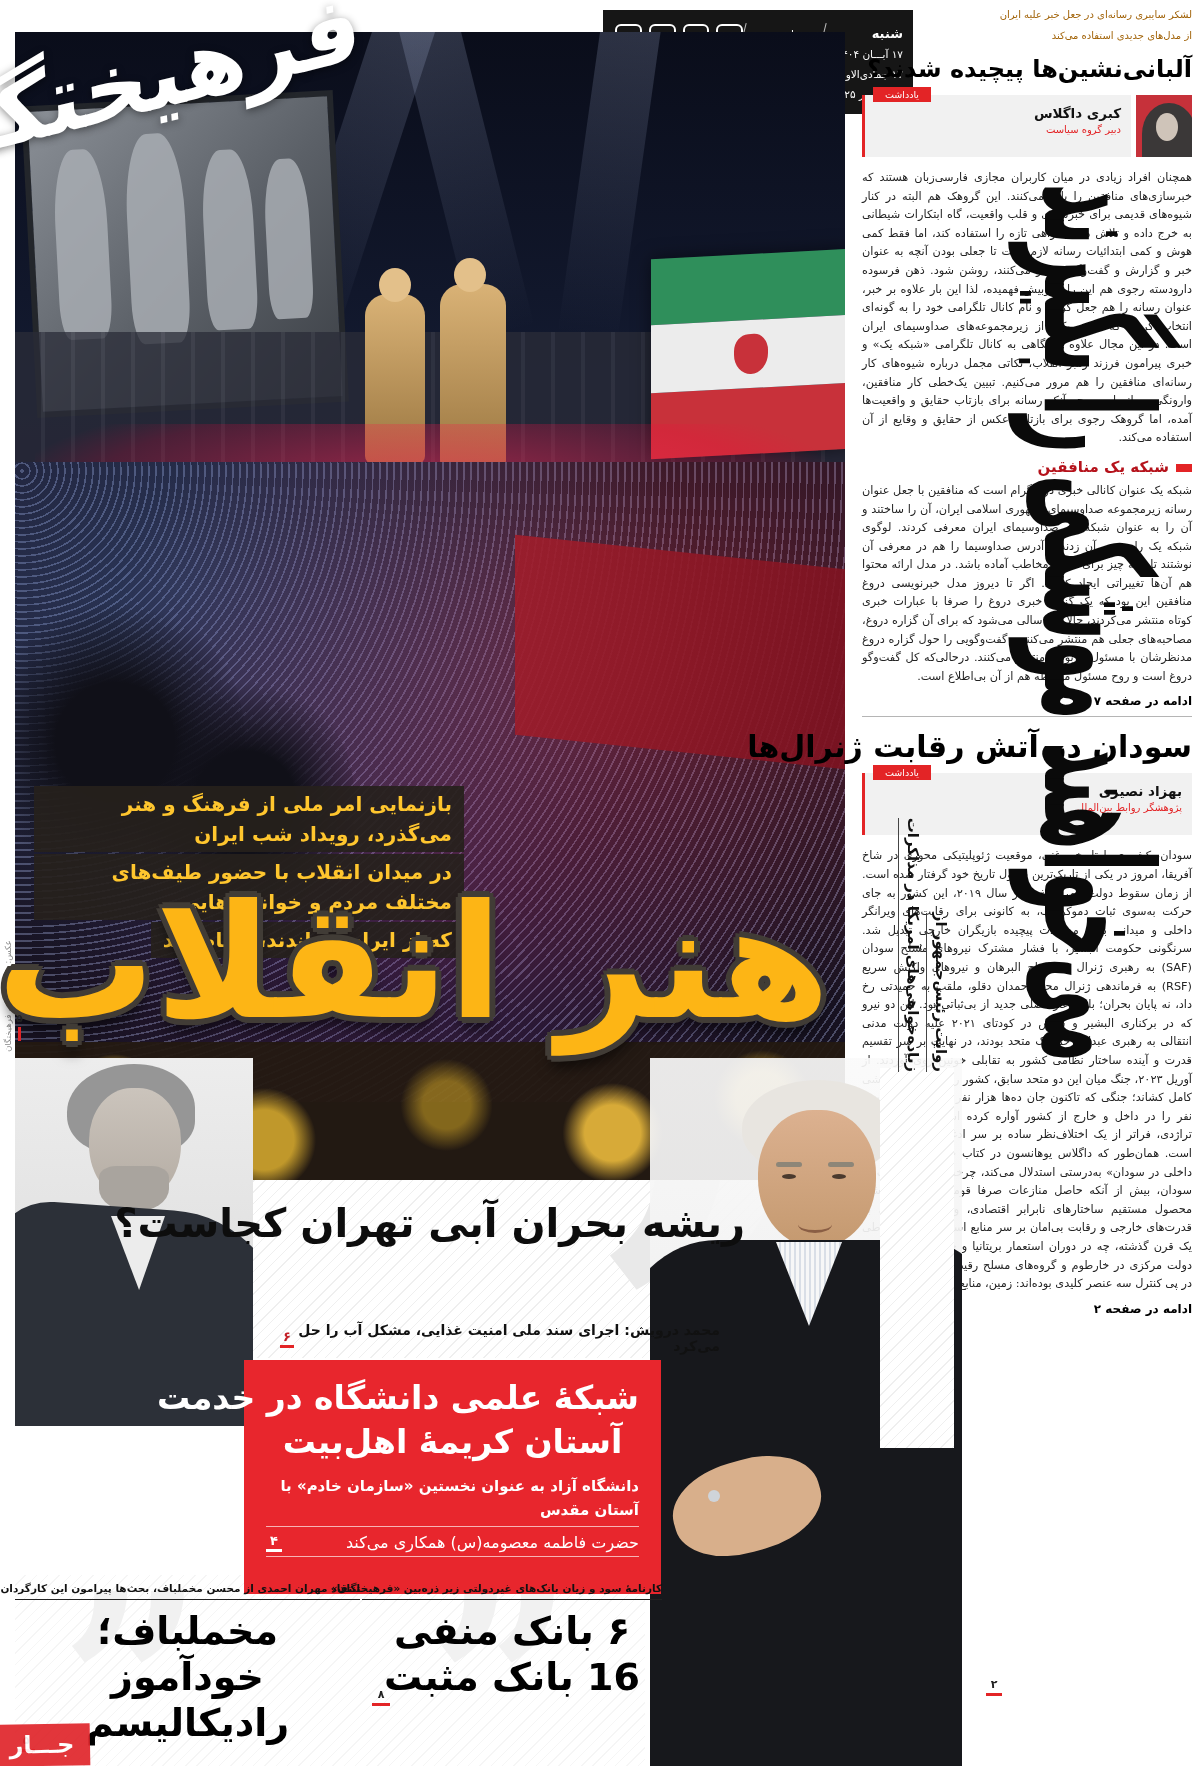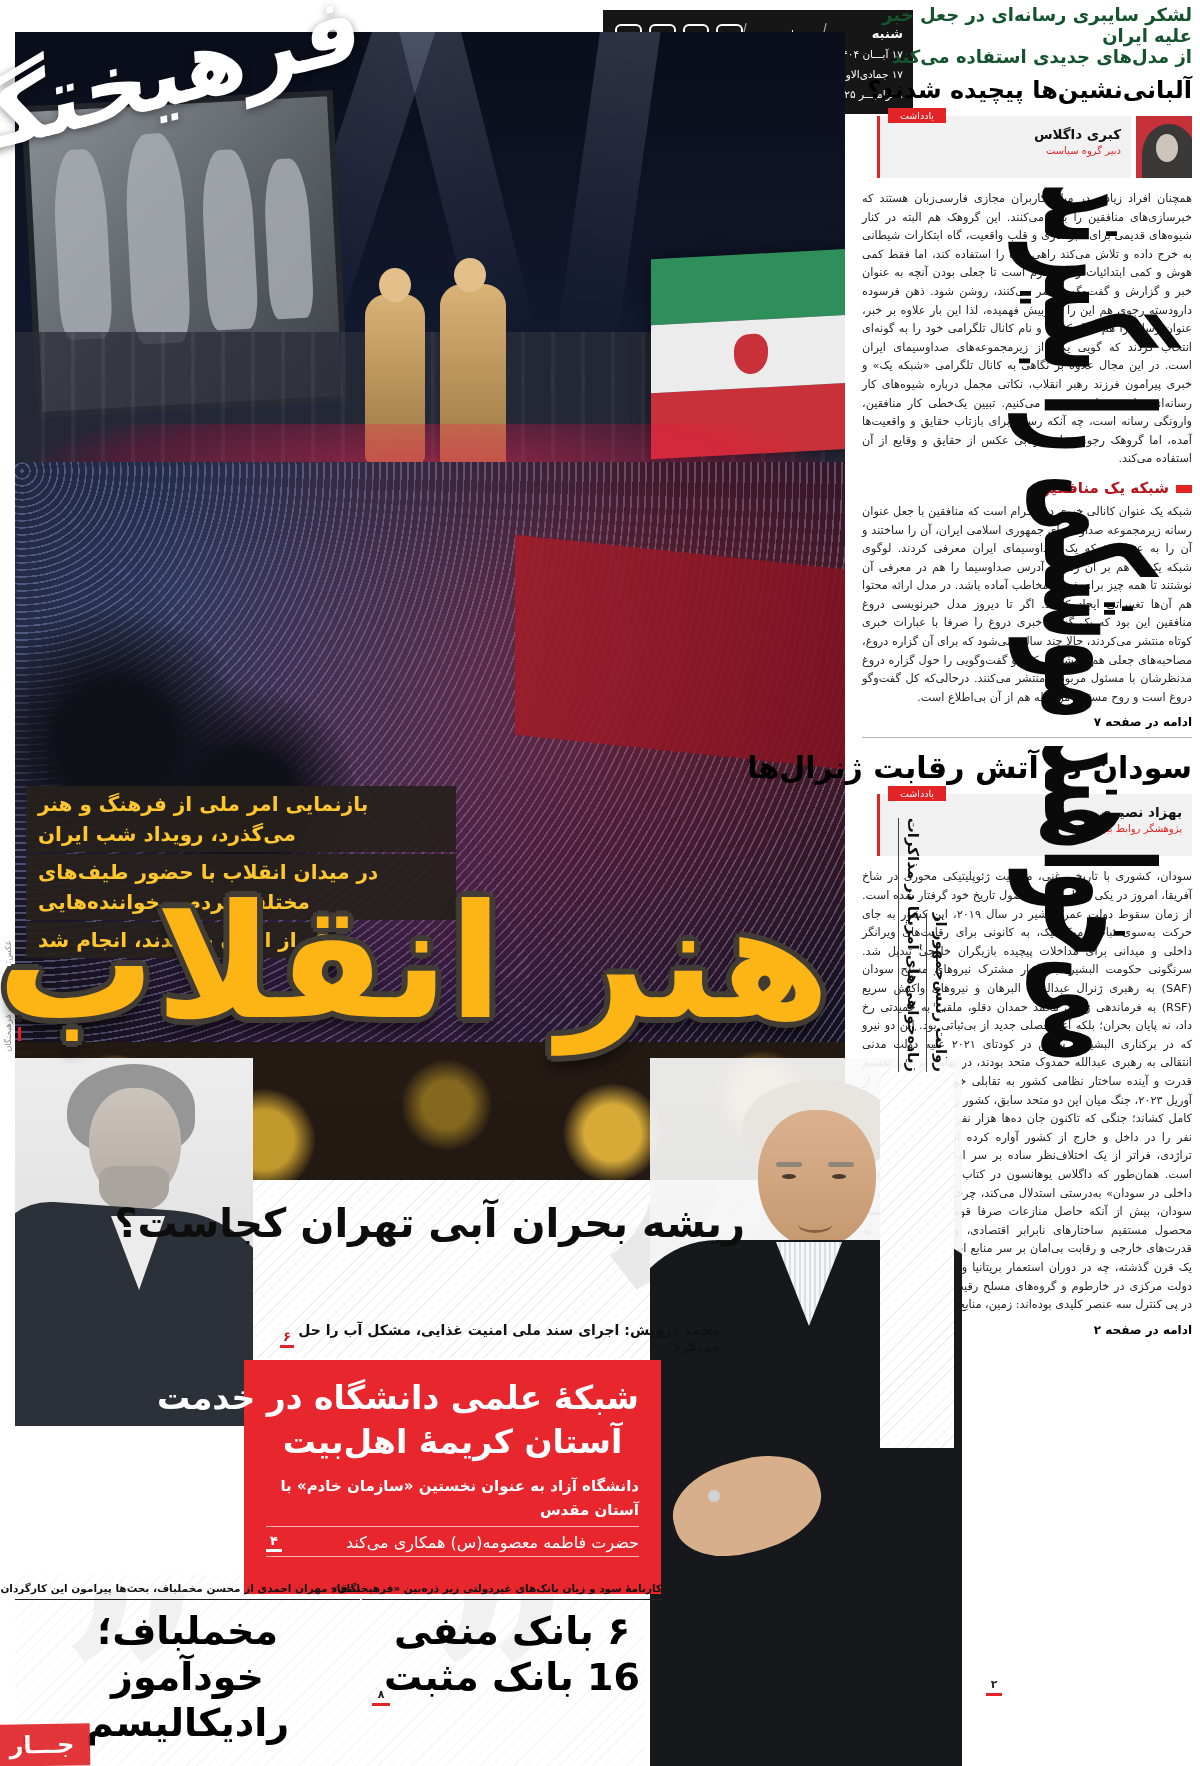--- a/index.html
+++ b/index.html
@@ -61,39 +61,39 @@
   .t2{left:120px;top:640px;width:220px;height:260px;}
   .ph-flowers{left:0;top:1010px;width:100%;height:140px;
     background:
       radial-gradient(circle at 12% 40%,#e7b839 0 26px,transparent 44px),
       radial-gradient(circle at 30% 70%,#caa02c 0 30px,transparent 52px),
       radial-gradient(circle at 52% 45%,#8a6c1d 0 24px,transparent 46px),
       radial-gradient(circle at 72% 65%,#e2b33a 0 28px,transparent 50px),
       radial-gradient(circle at 90% 40%,#a37f22 0 26px,transparent 48px),
       #241a12;opacity:.95;}
   
-  #lead{position:absolute;left:26px;top:784px;width:430px;text-align:left;z-index:7;direction:rtl;}
+  #lead{position:absolute;left:34px;top:784px;width:430px;text-align:right;z-index:7;direction:rtl;}
   #lead span{display:inline-block;background:rgba(38,33,28,.92);color:#ffc62e;font-size:20px;font-weight:bold;
     line-height:30px;padding:3px 12px;margin-top:2px;}
   #big-headline{position:absolute;left:10px;top:880px;width:820px;text-align:center;z-index:7;direction:rtl;
     font-size:158px;line-height:1.05;font-weight:bold;color:#fdb515;white-space:nowrap;
     text-shadow:-6px 0 0 #413c36,6px 0 0 #413c36,0 -6px 0 #413c36,0 6px 0 #413c36,
                 -4px -4px 0 #413c36,4px 4px 0 #413c36,-4px 4px 0 #413c36,4px -4px 0 #413c36,0 12px 14px rgba(0,0,0,.55);}
   #credit{position:absolute;left:-50px;top:990px;width:118px;height:12px;transform:rotate(-90deg);
     font-size:8.5px;color:#8a8a8a;text-align:center;z-index:3;direction:rtl;}
   .pmark{position:absolute;z-index:8;font-size:11px;font-weight:bold;color:#222;text-align:center;}
   .pmark .bar{display:block;background:#e32426;margin:2px auto 0;}
   #photo-page .bar{width:3px;height:14px;}
   
   #right-col{position:absolute;left:862px;top:4px;width:330px;direction:rtl;text-align:right;z-index:3;}
-  .rc-kicker{font-size:18px;font-weight:700;line-height:21px;color:#14532d;}
+  .rc-kicker{font-size:10px;font-weight:400;line-height:21px;color:#a16207;}
   .rc-headline{font-size:24px;font-weight:bold;line-height:32px;margin:7px 0 10px;white-space:nowrap;color:#000;}
   .rc-headline.h2{font-size:30px;}
   .byline{display:flex;align-items:stretch;gap:5px;margin:6px 0 12px;}
-  .bmeta{flex:1;background:#f1f1f1;border-left:3px solid #e32426;position:relative;padding:10px 10px 6px 8px;min-height:46px;margin-left:15px;}
+  .bmeta{flex:1;background:#f1f1f1;border-left:3px solid #e32426;position:relative;padding:10px 10px 6px 8px;min-height:46px;}
   .chip{position:absolute;left:8px;top:-8px;background:#e32426;color:#fff;font-size:9.5px;padding:2px 12px;}
   .bname{font-size:13.5px;font-weight:bold;color:#111;}
   .brole{font-size:10px;color:#e32426;margin-top:3px;}
   .avatar{width:56px;height:62px;background:#c6313a;position:relative;overflow:hidden;flex:none;}
   .av-chador{position:absolute;left:6px;right:-4px;top:8px;bottom:-8px;background:#3b3838;border-radius:50% 50% 10% 10%;}
   .av-face{position:absolute;top:18px;left:20px;width:22px;height:28px;background:#cfc4b9;border-radius:50%;}
   .rc-body{font-size:11.3px;line-height:18.6px;text-align:justify;color:#242424;}
   .rc-subhead{font-size:15px;font-weight:bold;color:#b5121b;margin:10px 0 6px;}
   .rc-subhead::before{content:"";display:inline-block;width:16px;height:8px;background:#e32426;margin-left:7px;}
   .rc-cont{font-size:12px;font-weight:bold;margin:8px 0 6px;color:#000;}

